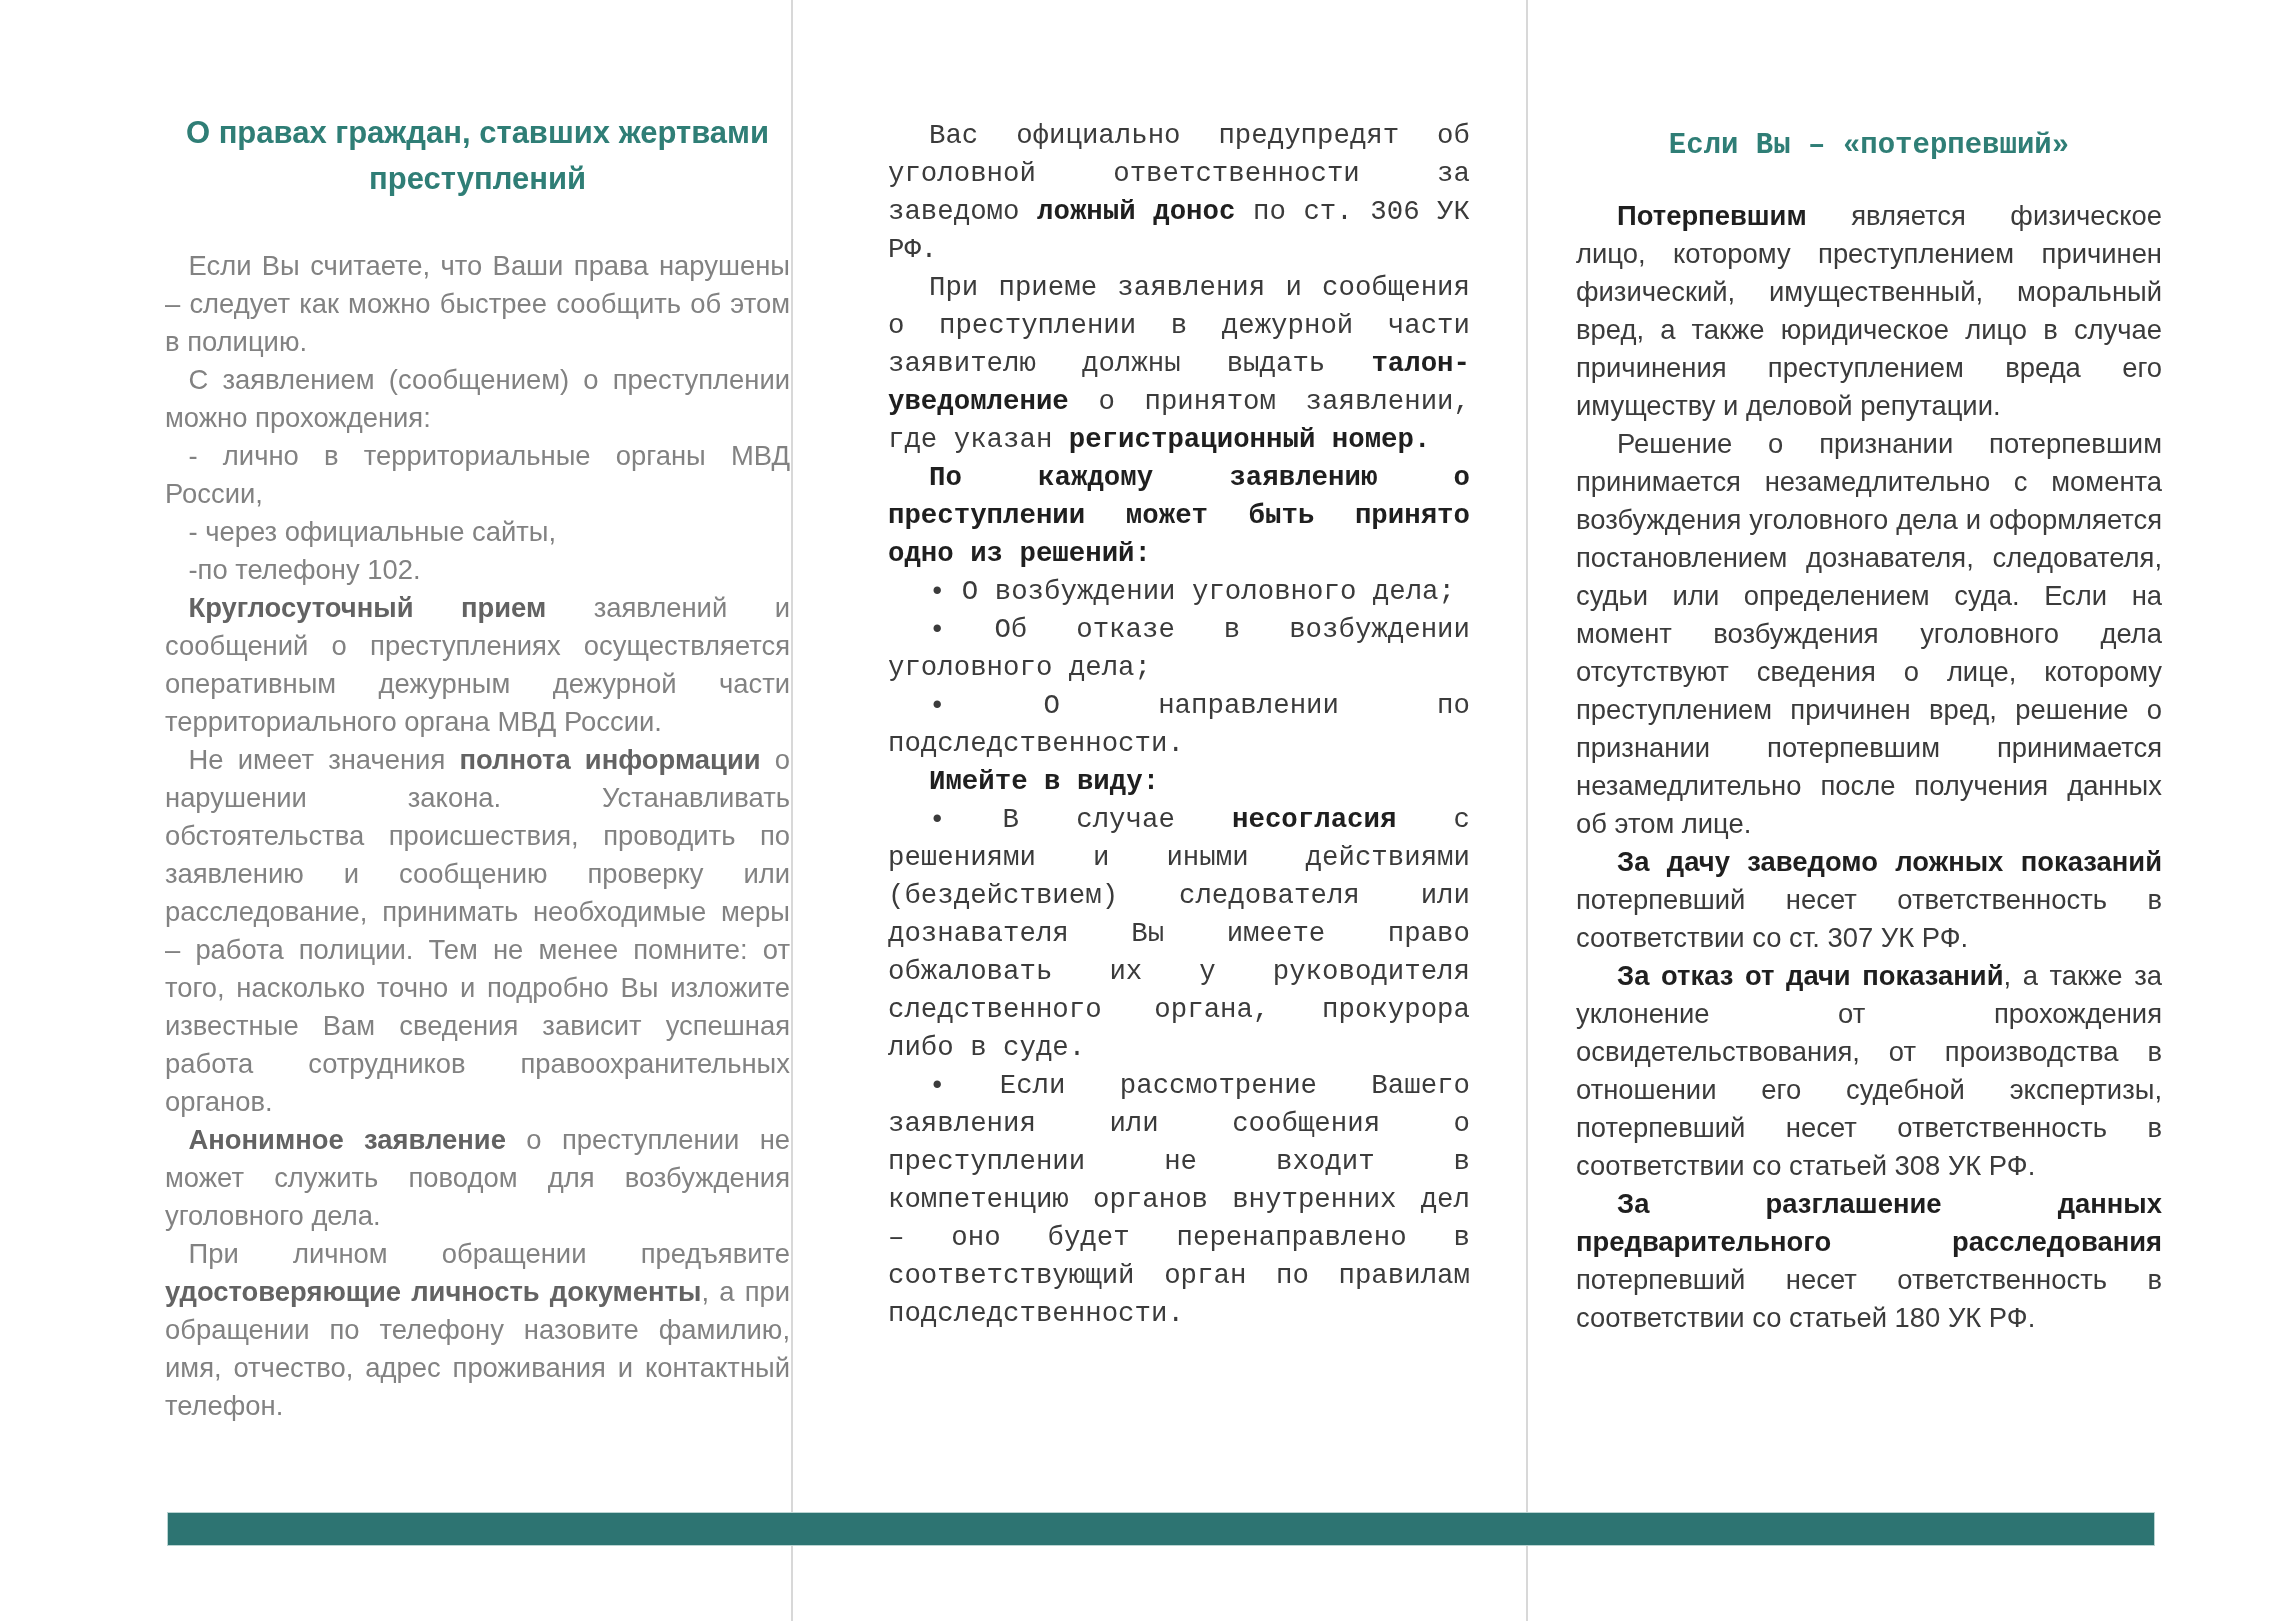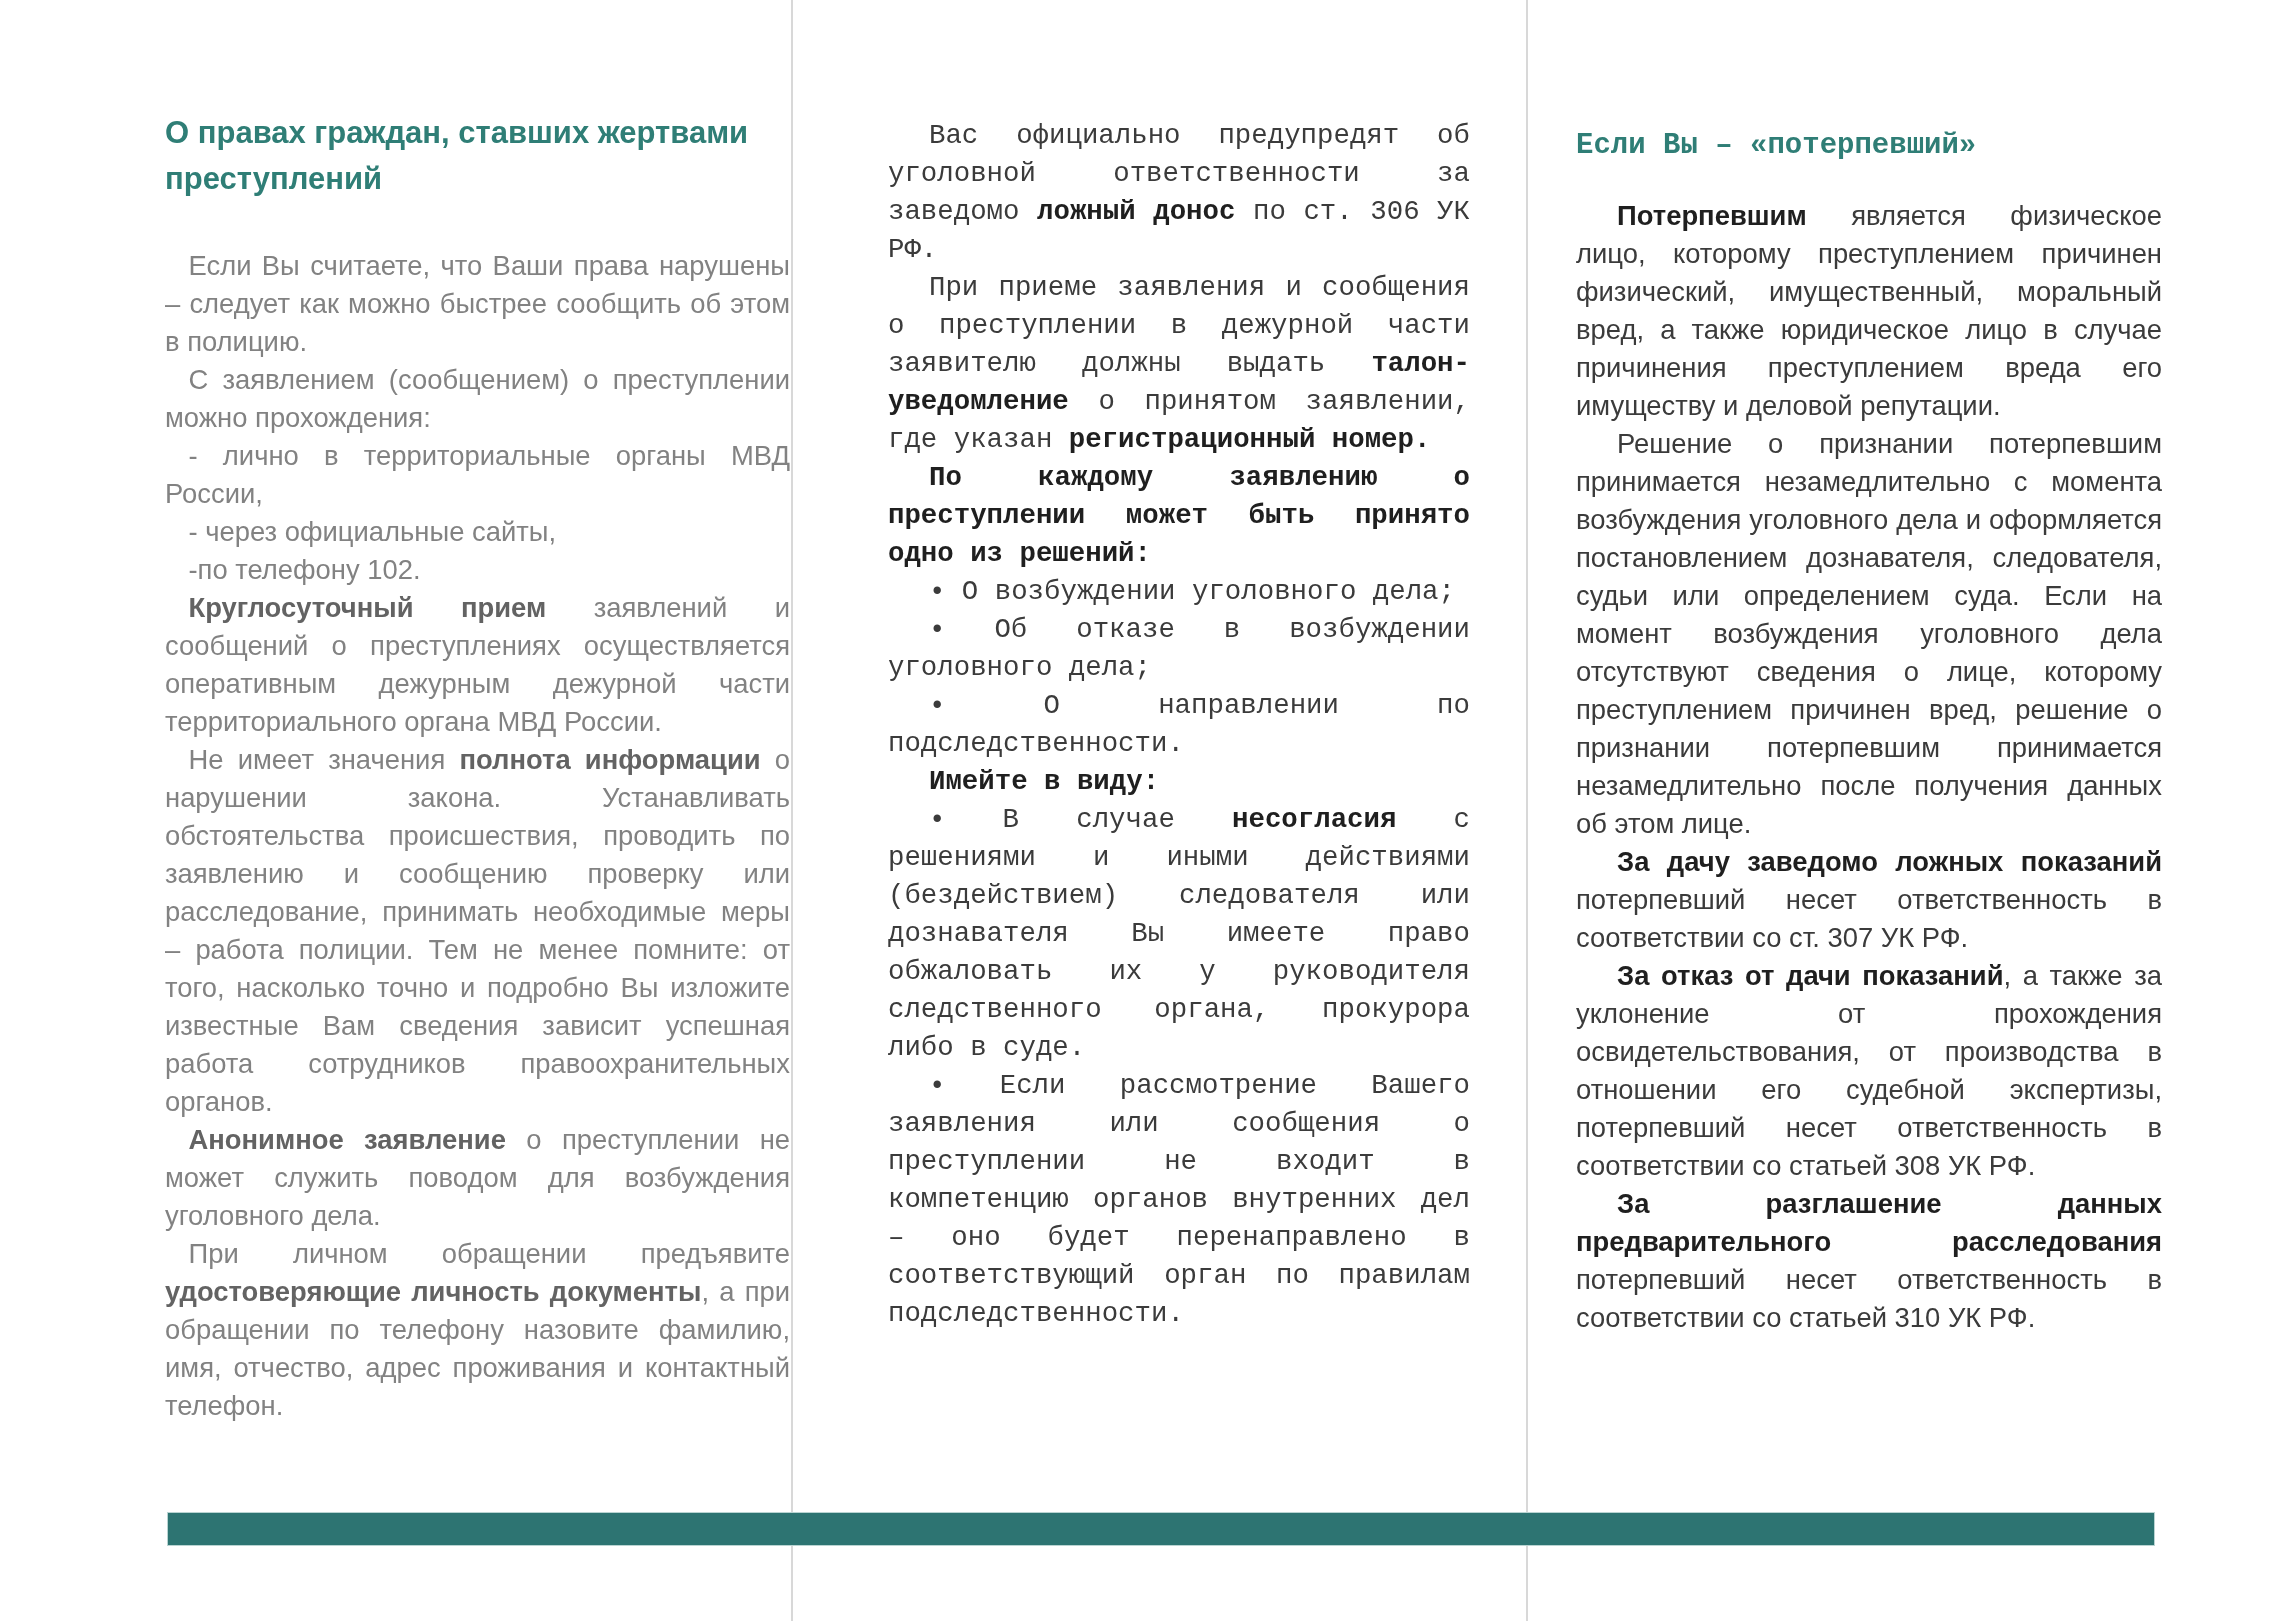--- a/index.html
+++ b/index.html
@@ -32,20 +32,21 @@
 
   .panel { position: absolute; }
   .panel-1 { left: 165px; top: 110px; width: 625px; }
   .panel-2 { left: 888px; top: 117px; width: 582px; font-family: Liberation Mono, monospace; }
   .panel-3 { left: 1576px; top: 123px; width: 586px; }
 
   .title {
     margin: 0 0 45px 0;
     font-weight: bold;
     color: var(--accent, #2f7e76);
+    text-align: center;
     font-size: 31px;
     line-height: 46px;
   }
   .title .tline { display: block; }
   .panel-3 .title {
     font-size: 29px;
     line-height: 46px;
     margin-bottom: 28px;
     font-family: Liberation Mono, monospace;
   }
@@ -115,20 +116,20 @@
       </div>
   </section>
 
   <section class="panel panel-3">
     <h2 class="title">Если Вы – «потерпевший»</h2>
     <div class="body dark">
         <p><span class="b">Потерпевшим</span><span> является физическое лицо, которому преступлением причинен физический, имущественный, моральный вред, а также юридическое лицо в случае причинения преступлением вреда его имуществу и деловой репутации.</span></p>
         <p><span>Решение о признании потерпевшим принимается незамедлительно с момента возбуждения уголовного дела и оформляется постановлением дознавателя, следователя, судьи или определением суда. Если на момент возбуждения уголовного дела отсутствуют сведения о лице, которому преступлением причинен вред, решение о признании потерпевшим принимается незамедлительно после получения данных об этом лице.</span></p>
         <p><span class="b">За дачу заведомо ложных показаний</span><span> потерпевший несет ответственность в соответствии со ст. 307 УК РФ.</span></p>
         <p><span class="b">За отказ от дачи показаний</span><span>, а также за уклонение от прохождения освидетельствования, от производства в отношении его судебной экспертизы, потерпевший несет ответственность в соответствии со статьей 308 УК РФ.</span></p>
-        <p><span class="b">За разглашение данных предварительного расследования</span><span> потерпевший несет ответственность в соответствии со статьей 310 УК РФ.</span></p>
+        <p><span class="b">За разглашение данных предварительного расследования</span><span> потерпевший несет ответственность в соответствии со статьей 180 УК РФ.</span></p>
       </div>
   </section>
 
   <div class="footer-bar"></div>
 
 </div>
 
 
 </body></html>

